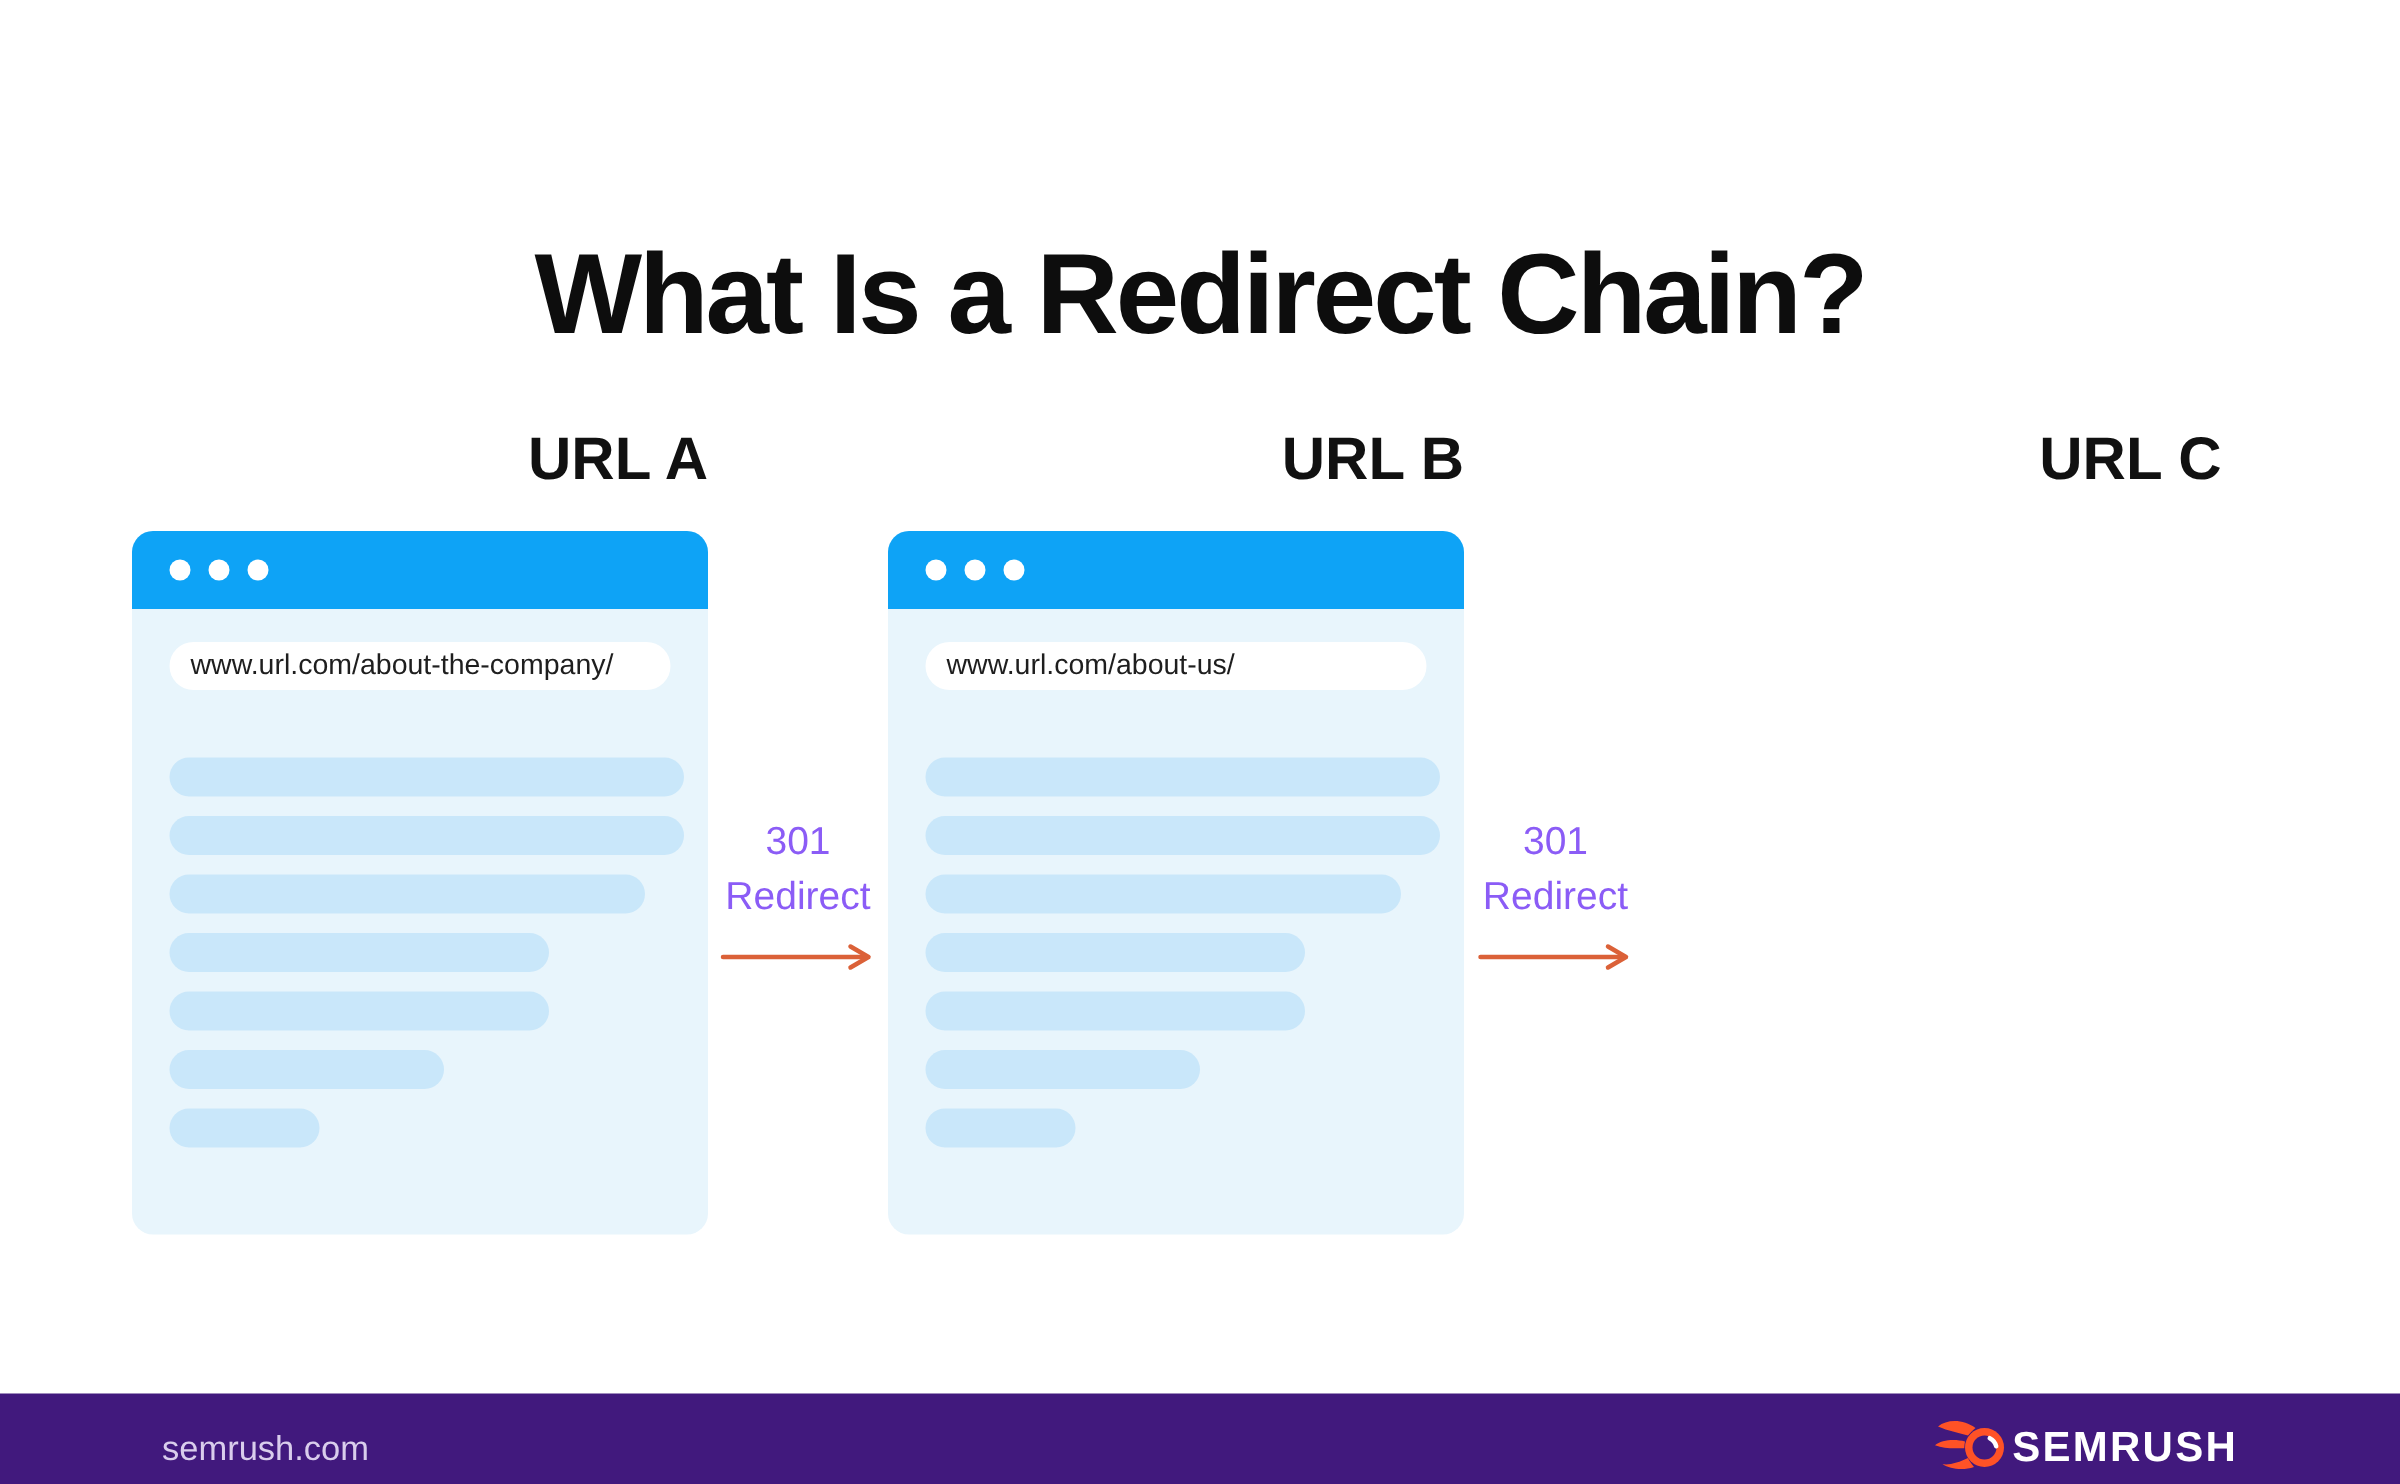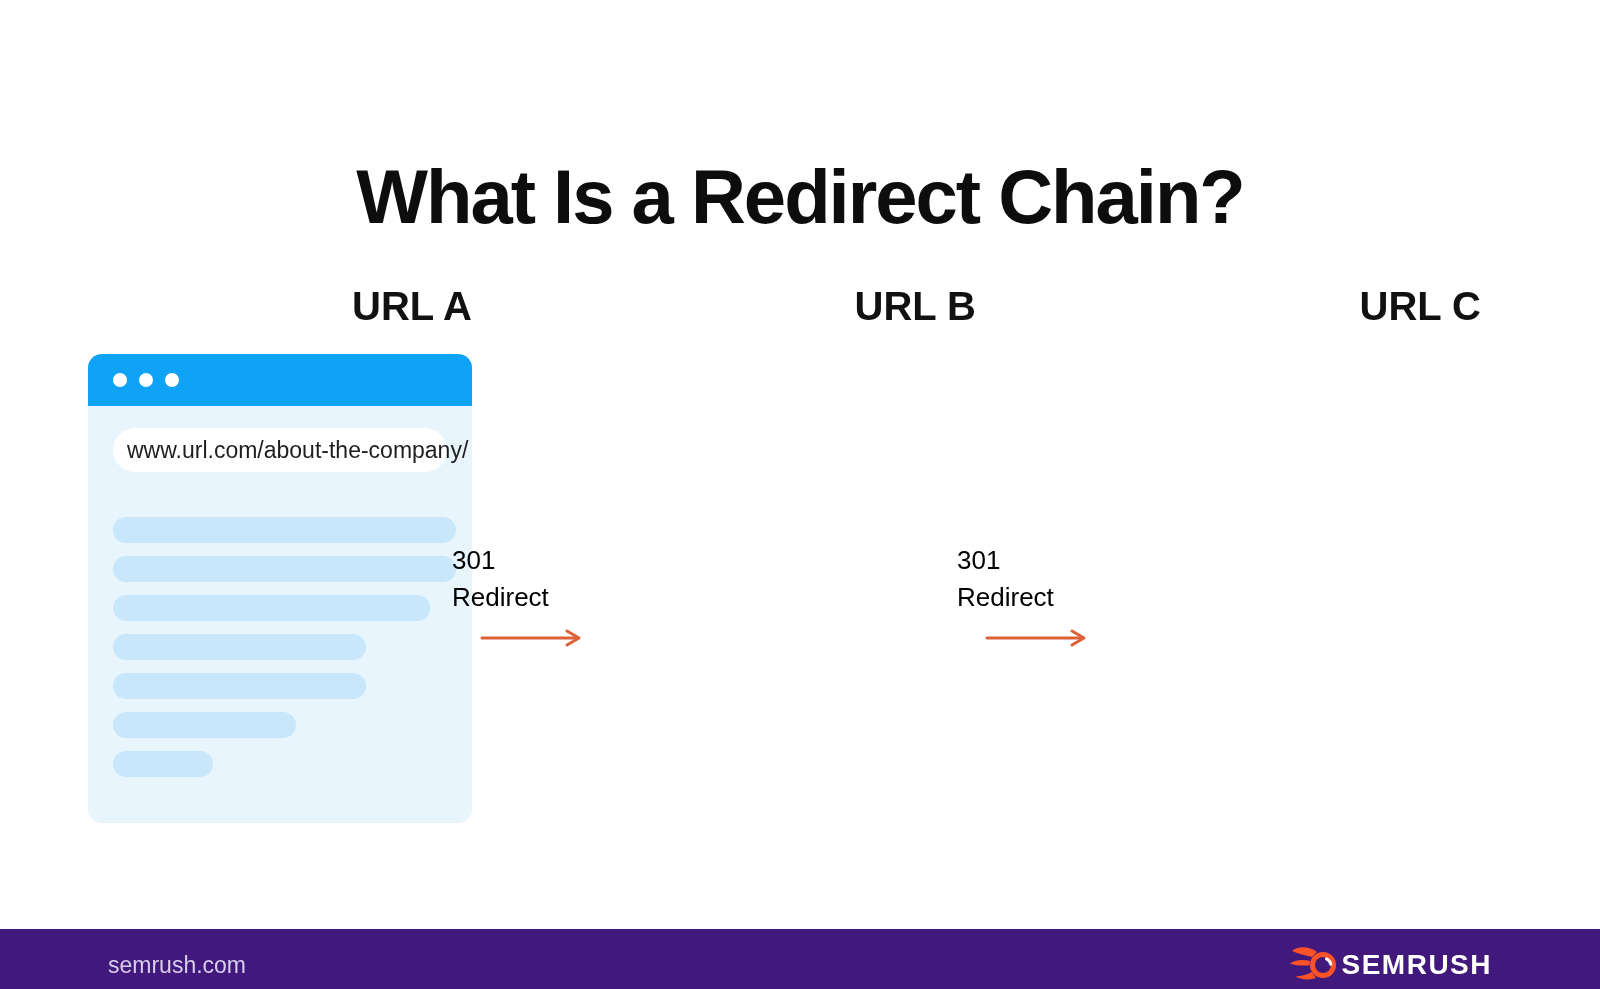--- a/index.html
+++ b/index.html
@@ -9,28 +9,28 @@
          font-size:76px;font-weight:700;letter-spacing:-2px;color:var(--title-text);}
 
   .url-label{position:absolute;top:256px;width:384px;text-align:right;
              font-size:40px;font-weight:700;color:#111;}
 
   .browser{position:absolute;top:326px;width:384px;height:469px;border-radius:14px;
            background:var(--browser-body);overflow:hidden;}
   .titlebar{height:52px;background:var(--titlebar-blue);
             display:flex;align-items:center;gap:12px;padding-left:25px;}
   .dot{width:14px;height:14px;border-radius:50%;background:#ffffff;}
-  .urlbar{margin:22px 25px 0;height:44px;border-radius:24px;background:var(--urlbar-white);
+  .urlbar{margin:22px 25px 0;height:32px;border-radius:24px;background:var(--urlbar-white);
           display:flex;align-items:center;padding:0 14px;box-sizing:border-box;
-          font-size:23px;font-weight:500;color:#1e1e1e;white-space:nowrap;}
+          font-size:19px;font-weight:500;color:#1e1e1e;white-space:nowrap;}
   .skeleton{margin-top:45px;}
   .skel{height:26px;border-radius:13px;background:var(--skeleton-line);margin:0 0 13px 25px;}
 
-  .redirect{position:absolute;top:514px;width:160px;text-align:left;
-            font-size:26px;line-height:37px;color:#000000;}
+  .redirect{position:absolute;top:514px;width:160px;text-align:center;
+            font-size:26px;line-height:37px;color:#8b5cf6;}
   .redirect svg{display:block;margin:12px auto 0;}
 
   .footer{position:absolute;left:0;top:901px;width:100%;height:72px;
           background:var(--footer-purple);display:flex;align-items:center;
           justify-content:space-between;padding:0 108px;box-sizing:border-box;}
   .site{font-size:23px;color:var(--footer-site-text);}
   .brand{display:flex;align-items:center;gap:0;}
   .brand-name{color:#ffffff;font-weight:700;font-size:28px;letter-spacing:1.5px;}
   .bottom-strip{position:absolute;top:985px;left:0;width:100%;height:4px;
                 background:var(--bottom-strip);}
@@ -66,20 +66,37 @@
 
   <div class="redirect" style="left:452px">
     <div>301</div>
     <div>Redirect</div>
     <svg width="106" height="20" viewBox="0 0 106 20">
       <line x1="3" y1="10" x2="96" y2="10" stroke="var(--arrow-orange)" stroke-width="3" stroke-linecap="round"></line>
       <path d="M88 3 L100 10 L88 17" fill="none" stroke="var(--arrow-orange)" stroke-width="3" stroke-linecap="round" stroke-linejoin="round"></path>
     </svg>
   </div>
 
+  <div class="browser" style="left:592px">
+    <div class="titlebar">
+      <span class="dot"></span>
+      <span class="dot"></span>
+      <span class="dot"></span>
+    </div>
+    <div class="urlbar">www.url.com/about-us/</div>
+    <div class="skeleton">
+        <div class="skel" style="width: 343px;"></div>
+        <div class="skel" style="width: 343px;"></div>
+        <div class="skel" style="width: 317px;"></div>
+        <div class="skel" style="width: 253px;"></div>
+        <div class="skel" style="width: 253px;"></div>
+        <div class="skel" style="width: 183px;"></div>
+        <div class="skel" style="width: 100px;"></div>
+      </div>
+  </div>
 
   <div class="redirect" style="left:957px">
     <div>301</div>
     <div>Redirect</div>
     <svg width="106" height="20" viewBox="0 0 106 20">
       <line x1="3" y1="10" x2="96" y2="10" stroke="var(--arrow-orange)" stroke-width="3" stroke-linecap="round"></line>
       <path d="M88 3 L100 10 L88 17" fill="none" stroke="var(--arrow-orange)" stroke-width="3" stroke-linecap="round" stroke-linejoin="round"></path>
     </svg>
   </div>
 

